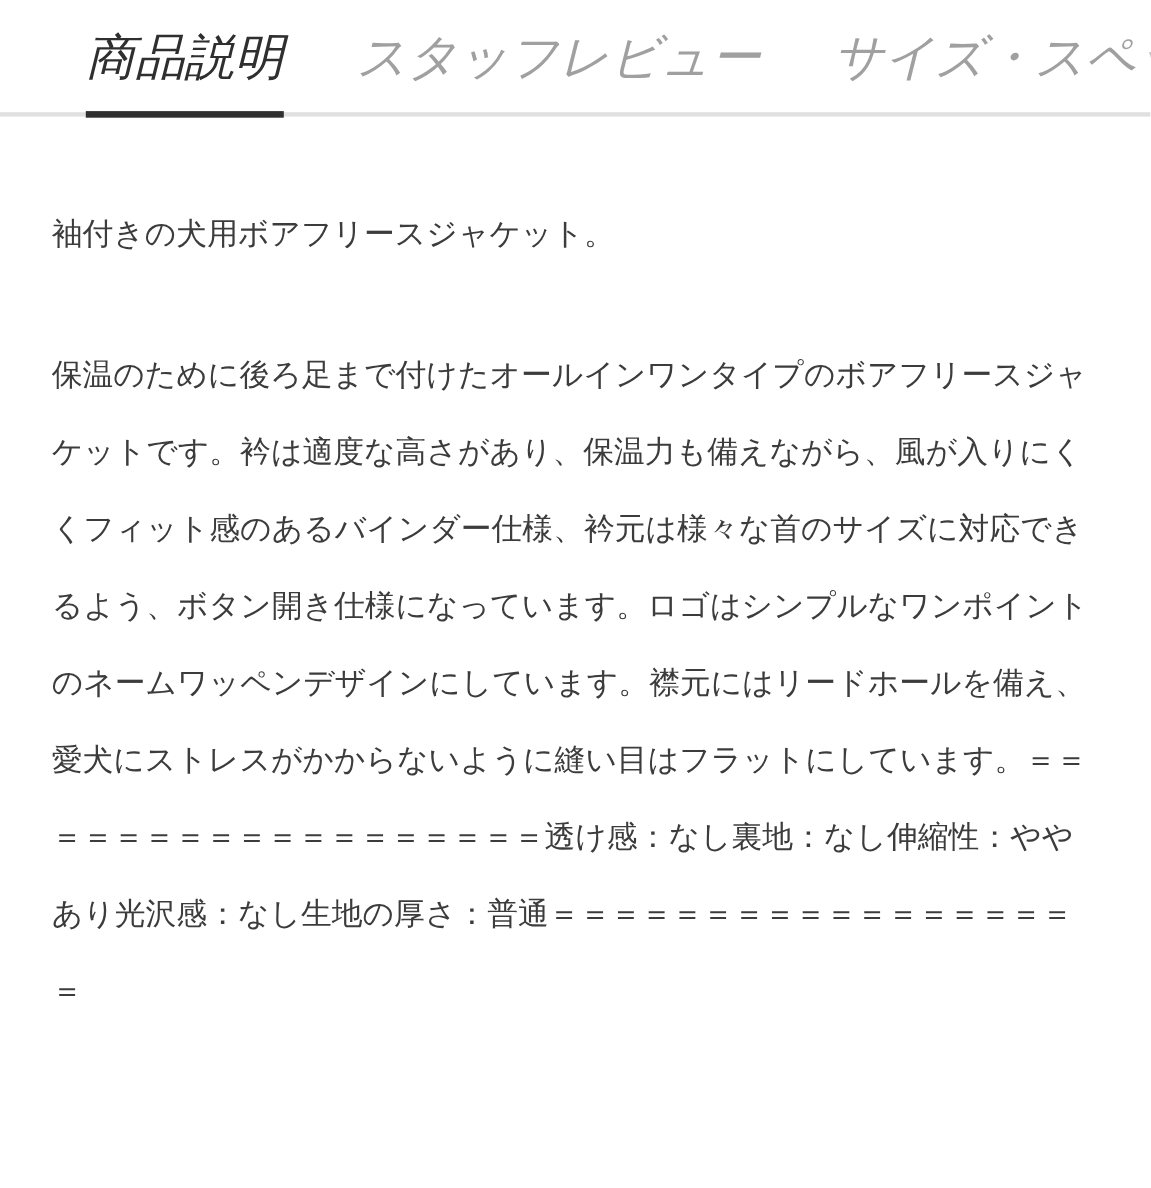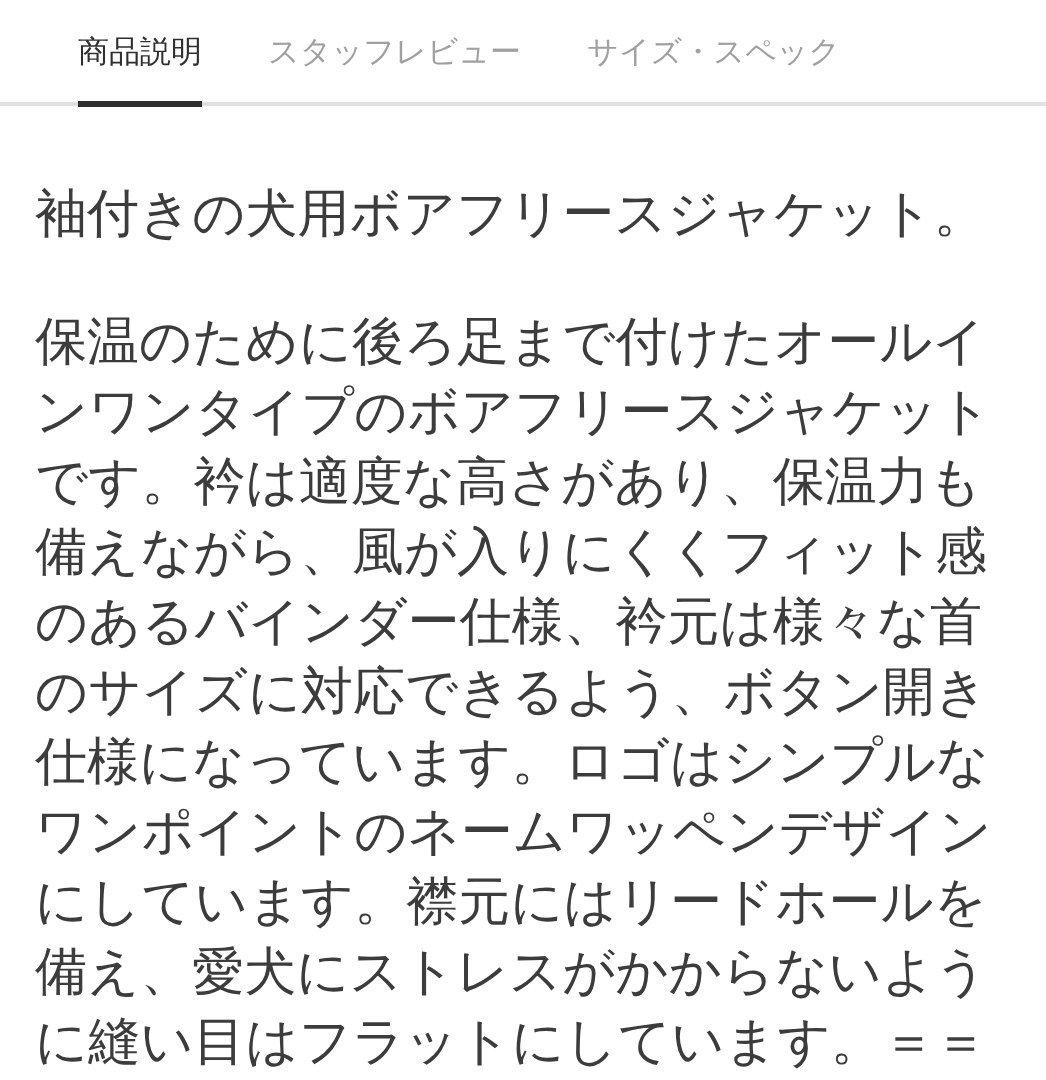--- a/index.html
+++ b/index.html
@@ -15,43 +15,44 @@
   
   .tabbar {
     display: flex;
     align-items: flex-end;
     gap: 66px;
     padding: 30px 0 0 78px;
     border-bottom: 4px solid #e0e0e0;
     box-sizing: border-box;
   }
   .tab {
-    font-size: 31px;
+    font-size: 45px;
     line-height: 44px;
     color: #a0a0a0;
     padding-bottom: 27px;
     border-bottom: 6px solid transparent;
     margin-bottom: -5px;
     white-space: nowrap;
     cursor: pointer;
+    font-style: italic;
   }
   .tab.active {
     color: #2f2f2f;
     border-bottom-color: #2f2f2f;
   }
 
   
   .content {
     padding: 0 35px;
     color: #3c3c3c;
   }
   .content p {
-    font-size: 52px;
+    font-size: 28px;
     line-height: 70px;
-    margin: 0;
+    margin: 12px;
     word-break: break-all;
     overflow-wrap: anywhere;
   }
   .content p.intro { margin-top: 72px; }
   .content p.body-text { margin-top: 58px; }
 </style>
 </head>
 <body>
 
 <div class="page">

